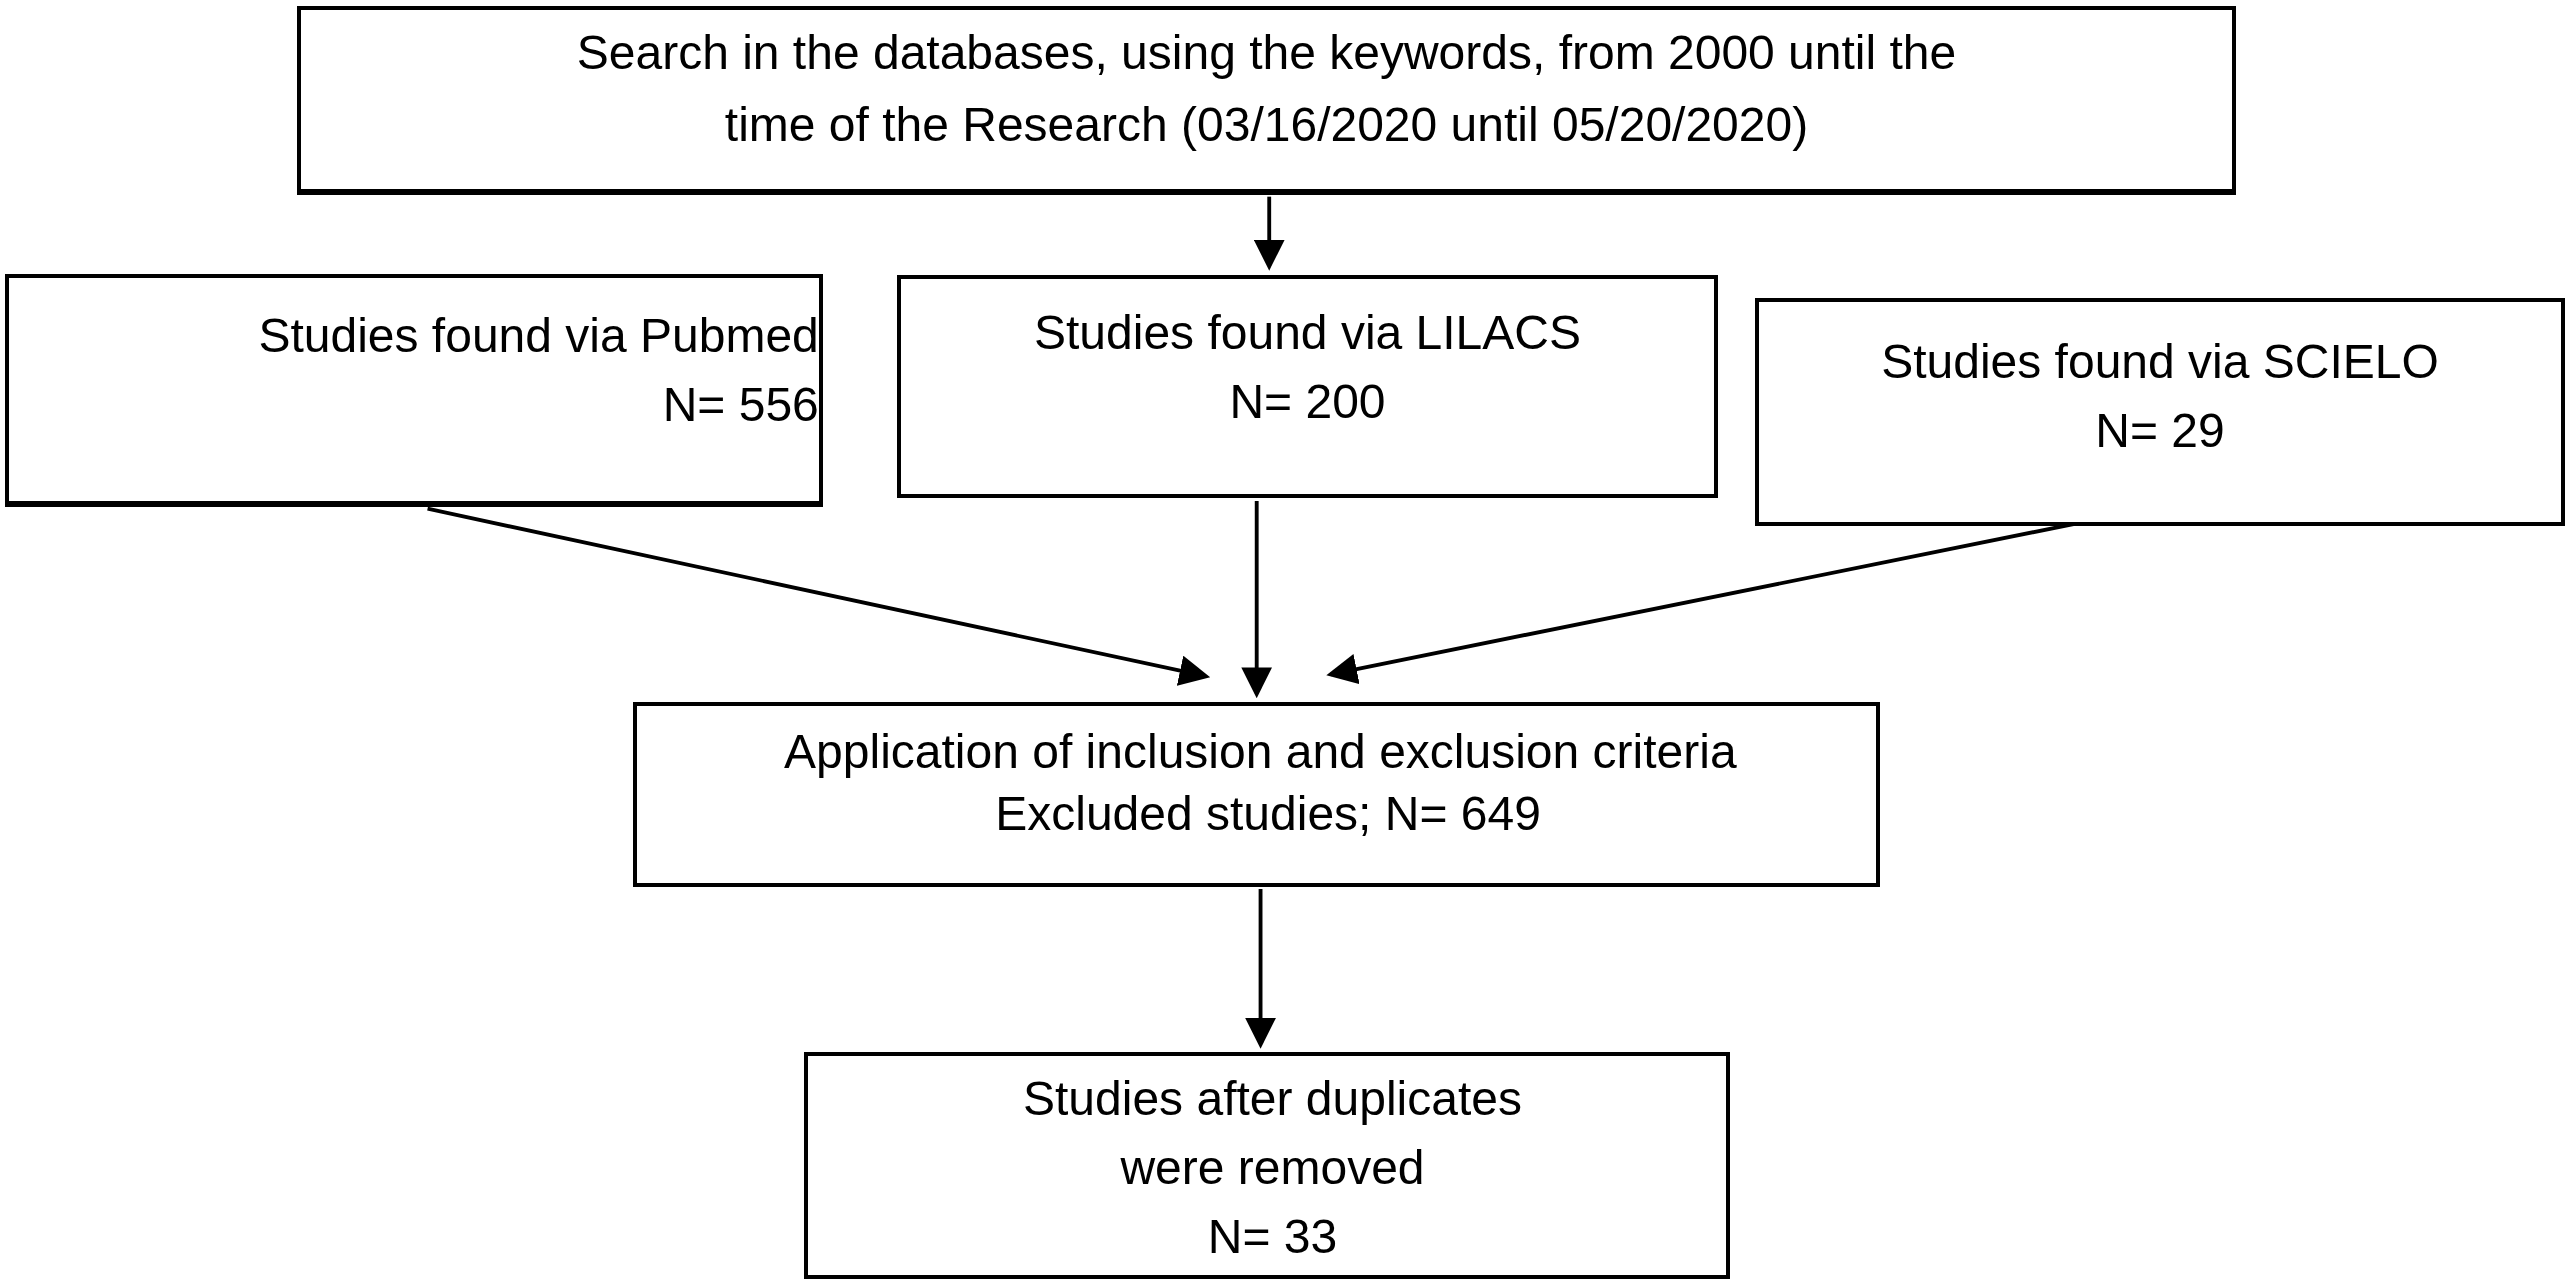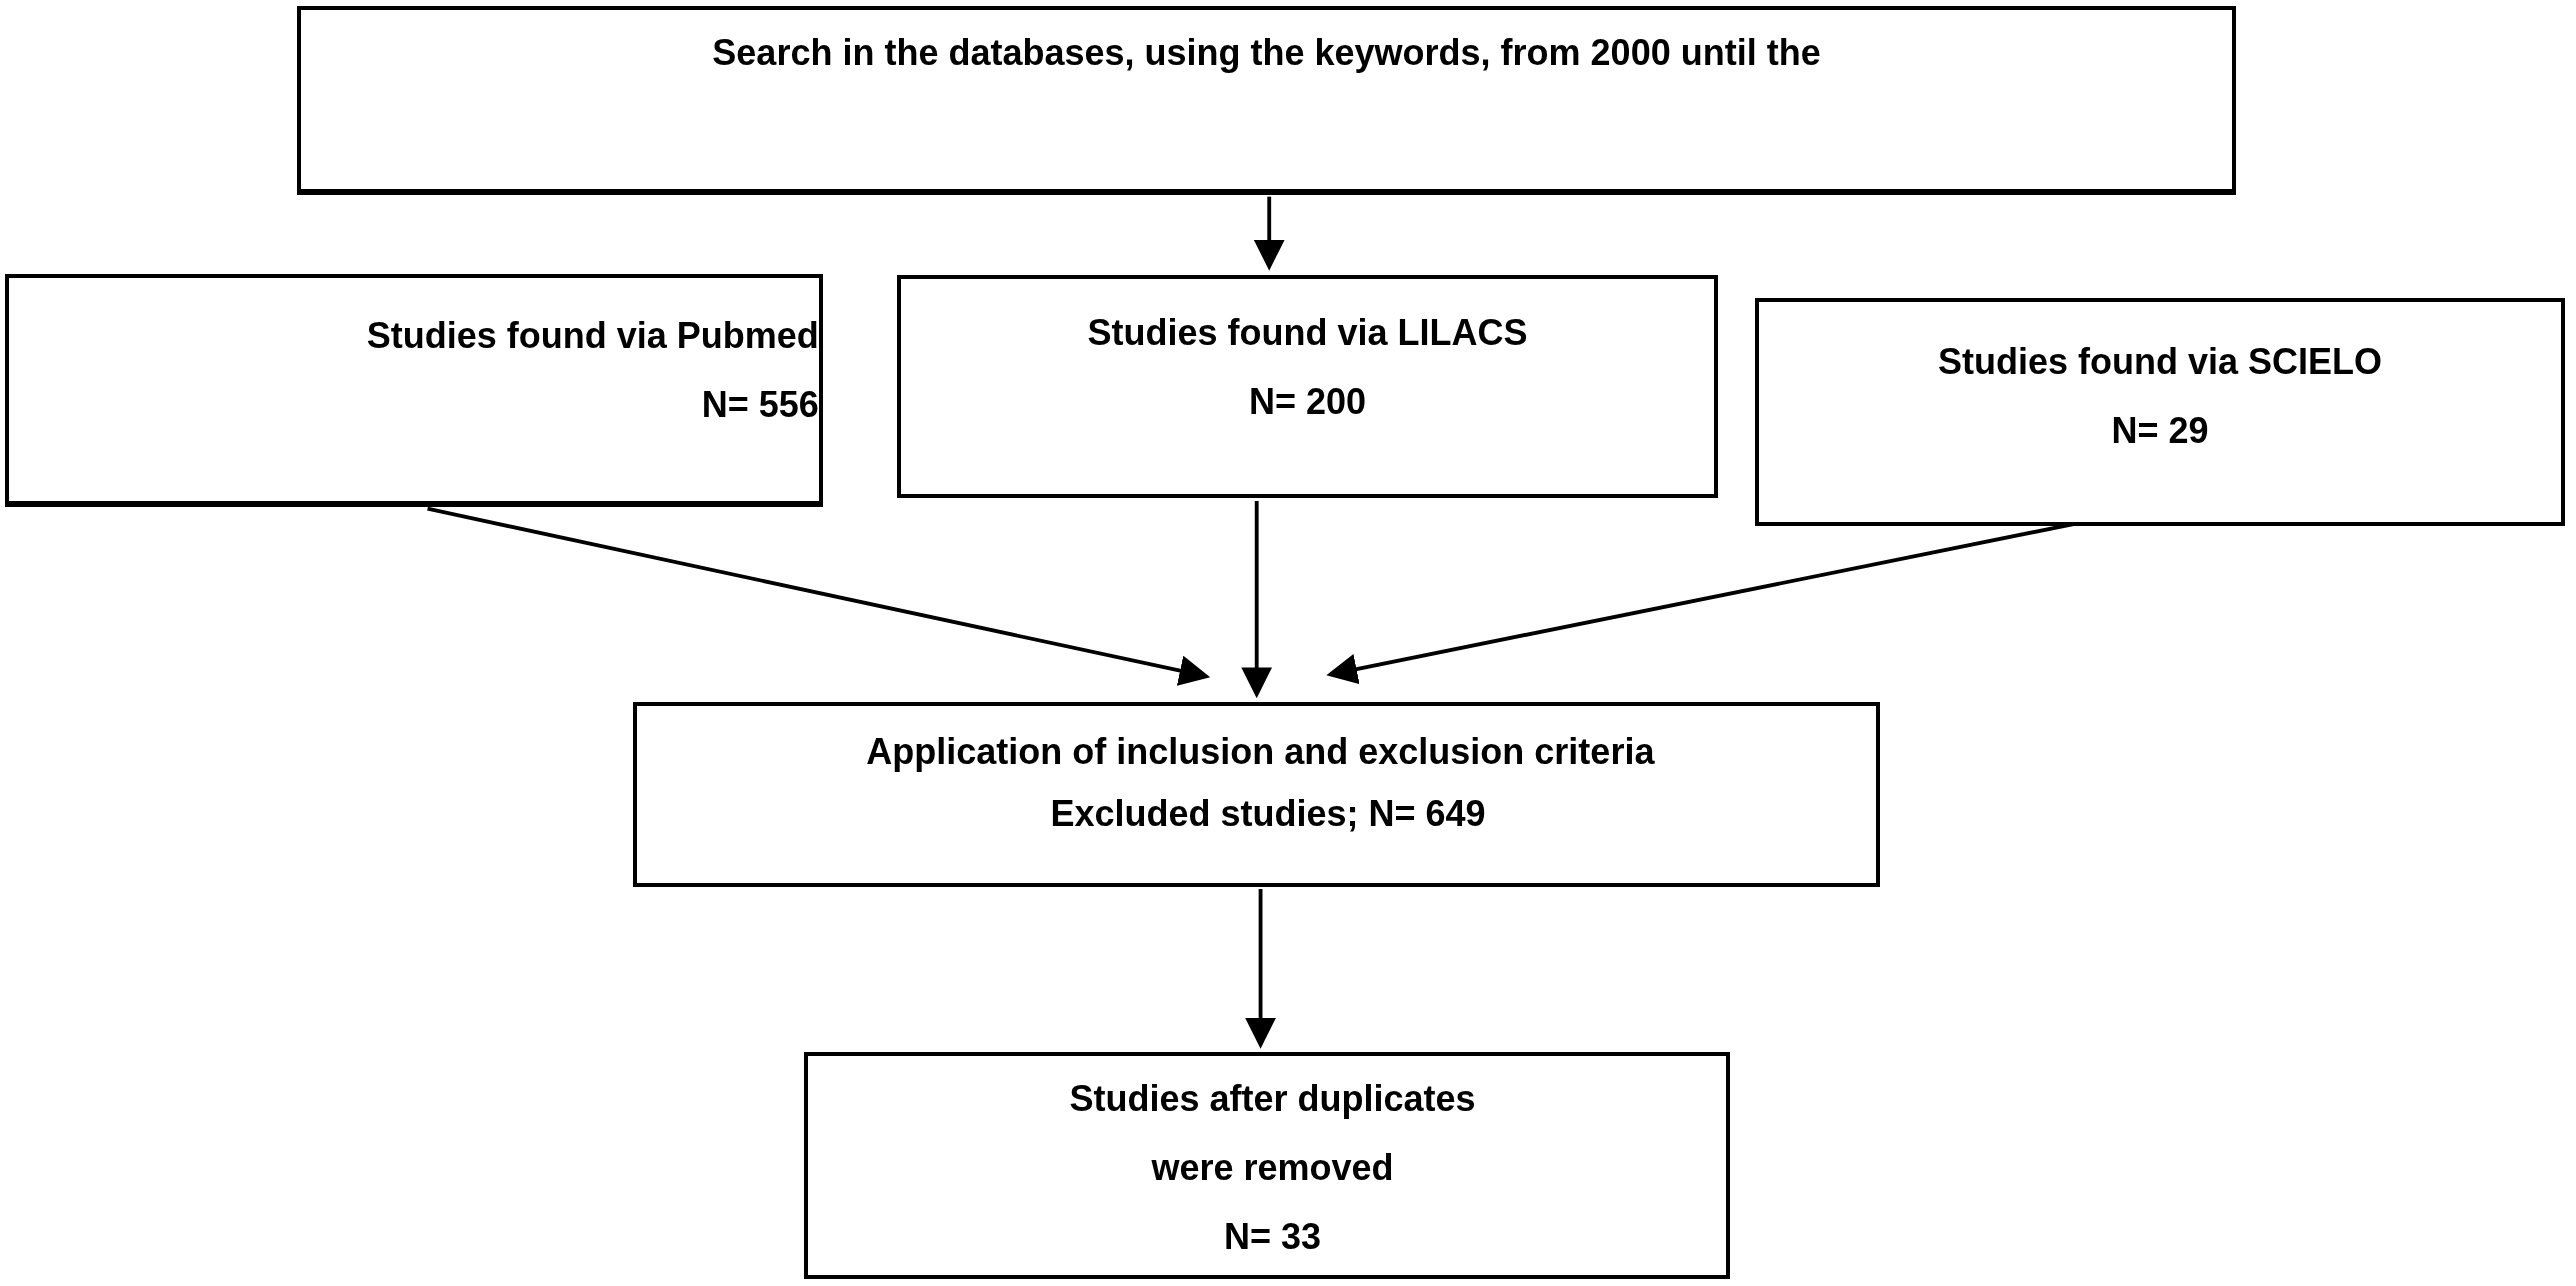--- a/index.html
+++ b/index.html
@@ -23,23 +23,22 @@
   }
   #arrow-layer line {
     stroke: #000000;
     stroke-width: 4;
   }
   .box {
     position: absolute;
     box-sizing: border-box;
     border: 4.8px solid #000000;
     background: #ffffff;
-    font-size: 36px;
+    font-size: 48px;
     text-align: center;
-    font-weight: bold;
   }
   #search-box {
     left: 297px; top: 5.8px;
     width: 1939px; height: 189px;
     border-bottom-width: 6.7px;
     line-height: 72px;
     padding-top: 7.7px;
   }
   #pubmed-box {
     left: 4.8px; top: 274px;
@@ -94,20 +93,21 @@
     </defs>
     <line x1="1318" y1="204" x2="1318" y2="276" marker-end="url(#ah)"></line>
     <line x1="444" y1="528" x2="1252" y2="702" marker-end="url(#ah)"></line>
     <line x1="1305" y1="520" x2="1305" y2="720" marker-end="url(#ah)"></line>
     <line x1="2252" y1="524" x2="1382" y2="700" marker-end="url(#ah)"></line>
     <line x1="1309" y1="923" x2="1309" y2="1084" marker-end="url(#ah)"></line>
   </svg>
 
   <div class="box" id="search-box">
     <div>Search in the databases, using the keywords, from 2000 until the</div>
+    <div>time of the Research (03/16/2020 until 05/20/2020)</div>
   </div>
 
   <div class="box" id="pubmed-box">
     <div>Studies found via Pubmed</div>
     <div>N= 556</div>
   </div>
 
   <div class="box" id="lilacs-box">
     <div>Studies found via LILACS</div>
     <div>N= 200</div>

